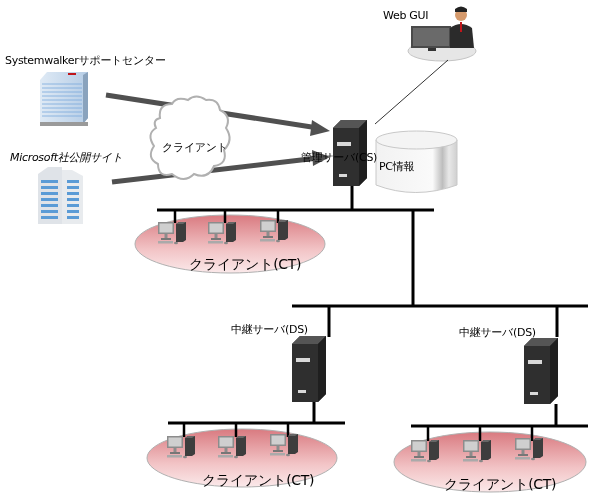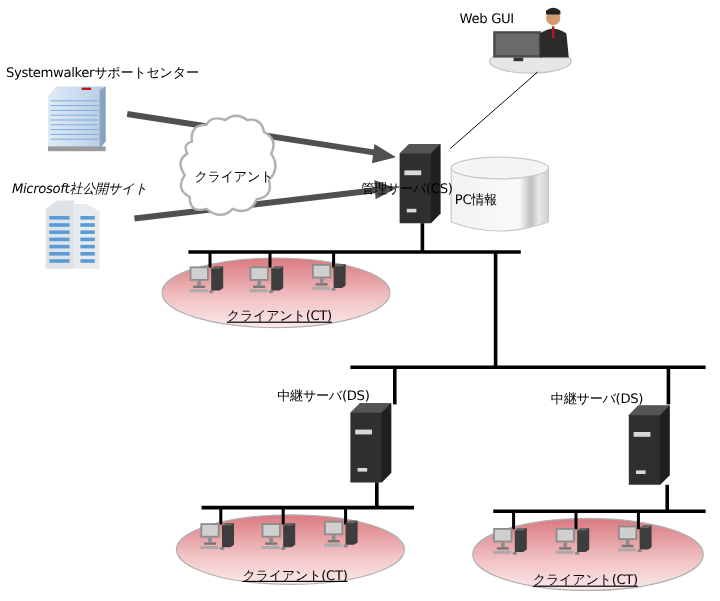--- a/index.html
+++ b/index.html
@@ -1,20 +1,20 @@
 <!DOCTYPE html>
 <html><head>
 <meta charset="utf-8">
 <style>
   html, body { margin:0; padding:0; background:#ffffff; }
   body { width:600px; height:501px; position:relative; overflow:hidden;
          font-family:"DejaVu Sans","Liberation Sans",sans-serif; }
   #diagram { position:absolute; left:0; top:0; width:600px; height:501px; }
   .lbl { position:absolute; font-size:11px; color:#000; white-space:nowrap; letter-spacing:-0.3px; }
-  .ct-lbl { font-size:11px;text-decoration:underline; }
+  .ct-lbl { font-size:14px; }
 </style>
 </head>
 <body>
 
 <svg id="diagram" viewBox="0 0 600 501" xmlns="http://www.w3.org/2000/svg">
   <defs>
     <linearGradient id="pinkGrad" x1="0" y1="0" x2="0" y2="1">
       <stop offset="0" stop-color="#d97a80"></stop>
       <stop offset="0.6" stop-color="#f2c4c6"></stop>
       <stop offset="1" stop-color="#fbe9ea"></stop>

